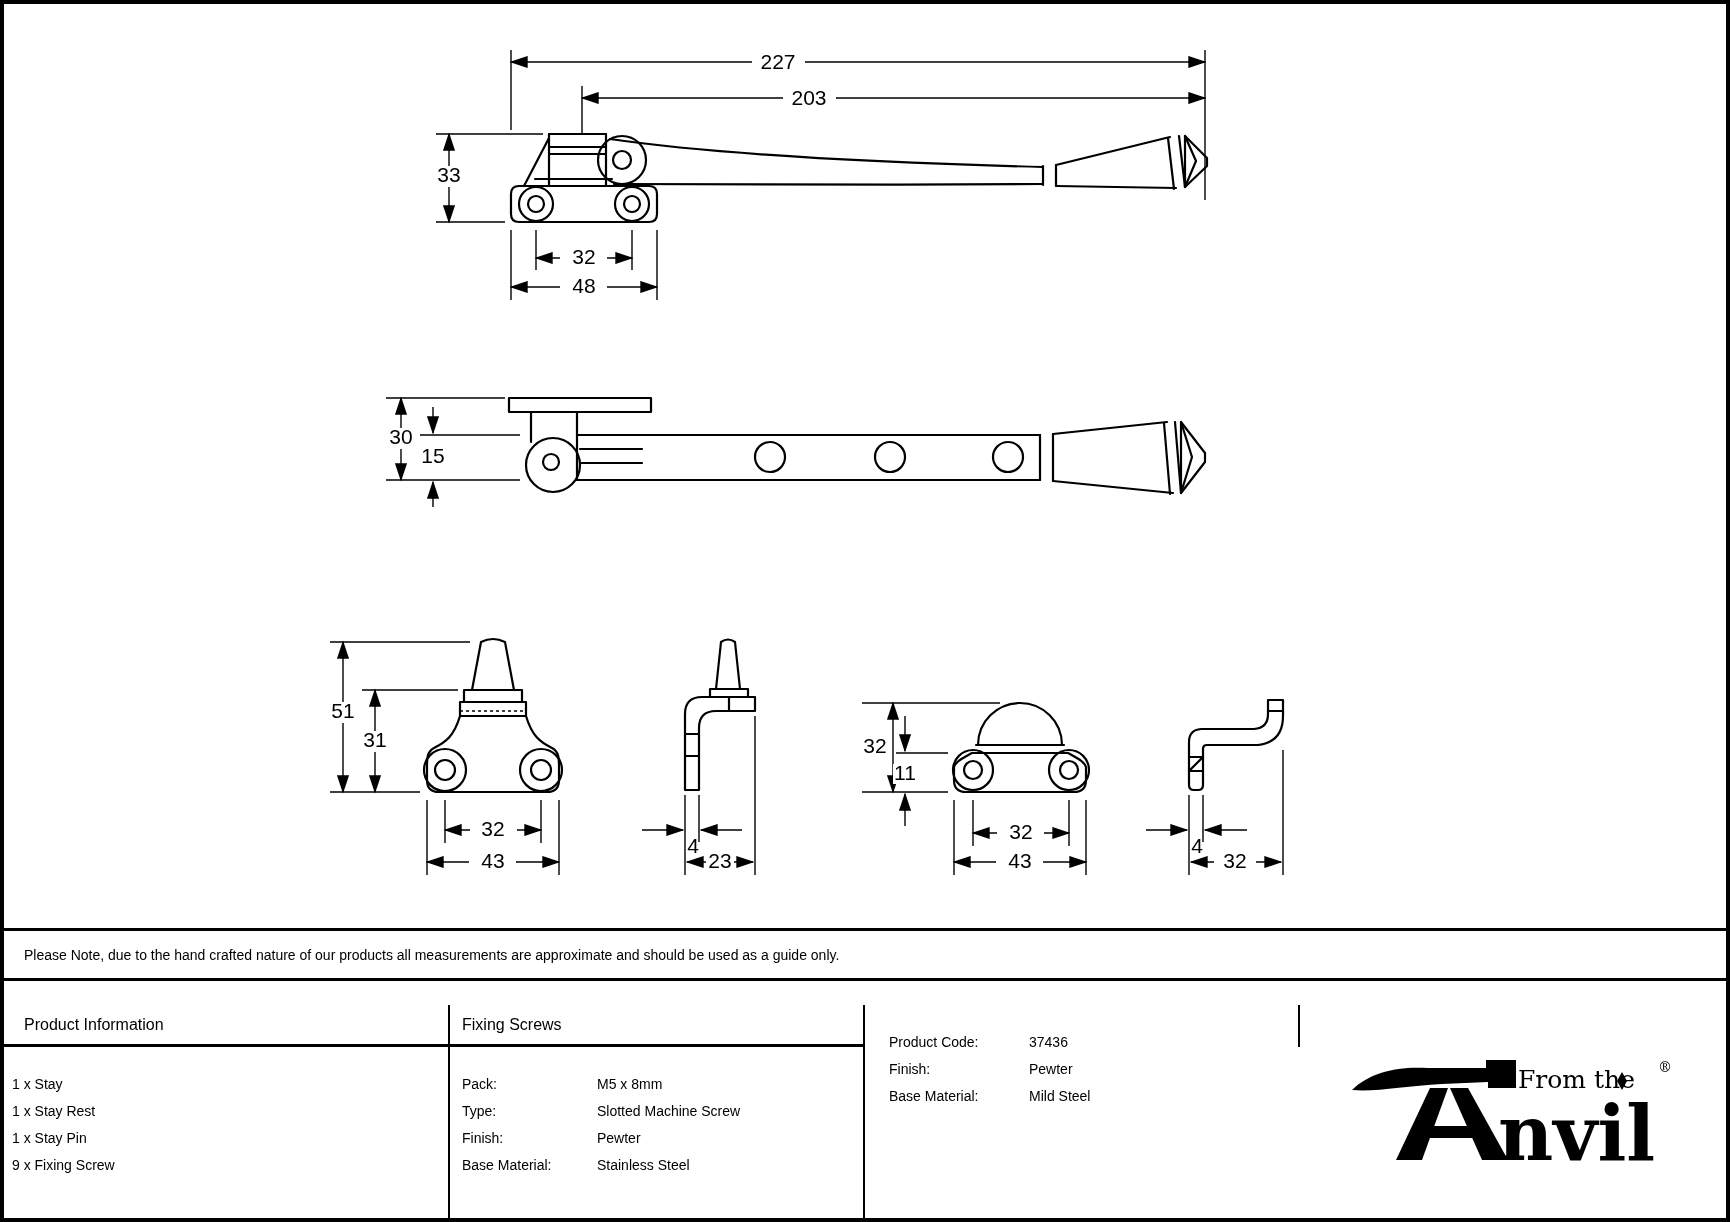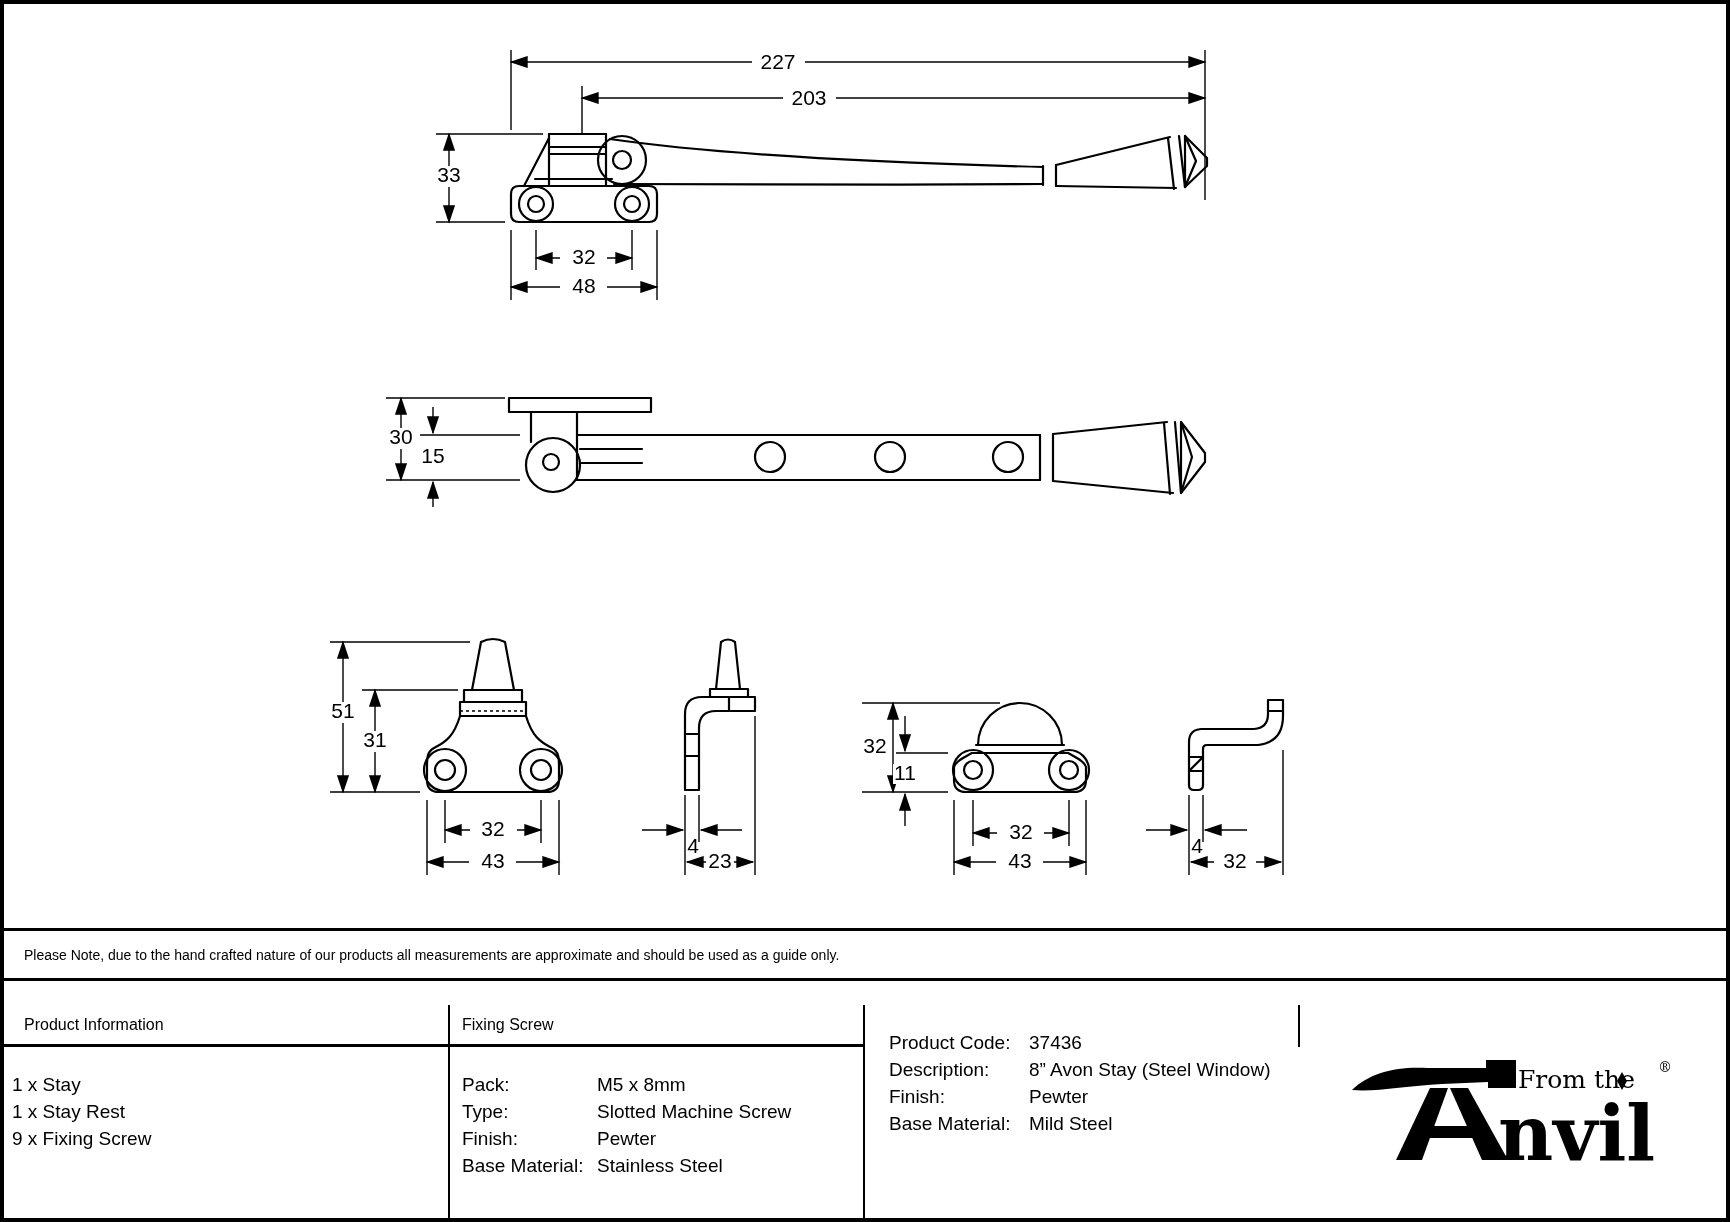--- a/index.html
+++ b/index.html
@@ -12,21 +12,21 @@
   .bg{fill:#fff;stroke:none;}
   .dimtxt{font-family:"Liberation Sans",sans-serif;font-size:21px;fill:#000;text-anchor:middle;}
   .note-bar{position:absolute;top:928px;left:0;right:0;height:53px;box-sizing:border-box;
     border-top:3px solid #000;border-bottom:3px solid #000;display:flex;align-items:center;
     padding-left:24px;font-size:14px;}
   .info-table{position:absolute;top:1005px;left:0;right:0;bottom:0;display:grid;
     grid-template-columns:450px 415px 435px 1fr;grid-template-rows:42px 1fr;}
   .th{box-sizing:border-box;border-right:2.5px solid #000;border-bottom:3px solid #000;
     display:flex;align-items:center;padding-left:24px;font-size:16px;}
   .th.c2,.th.c3{padding-left:12px;}
-  .td{box-sizing:border-box;border-right:2.5px solid #000;padding:24px 0 0 24px;font-size:19px;}
+  .td{box-sizing:border-box;border-right:2.5px solid #000;padding:24px 0 0 24px;font-size:14px;}
   .td.c2,.td.c3{padding-left:12px;}
   .row{display:flex;line-height:27px;}
   .row .lbl{width:140px;flex:0 0 140px;}
   .c3 .row .lbl{width:135px;flex:0 0 135px;}
   .logo-cell{grid-column:4;grid-row:1/3;display:flex;align-items:center;justify-content:center;text-decoration:underline;}
   .logo-small{font-family:"DejaVu Serif",serif;font-size:25px;fill:#000;}
   .logo-reg{font-family:"DejaVu Serif",serif;font-size:14px;fill:#000;}
   .logo-big{font-family:"DejaVu Serif",serif;font-size:76px;font-weight:bold;fill:#000;}
 </style>
 </head>
@@ -234,60 +234,59 @@
     </g>
   </g>
 </svg>
 
 <div class="note-bar">
   <span>Please Note, due to the hand crafted nature of our products all measurements are approximate and should be used as a guide only.</span>
 </div>
 
 <div class="info-table">
   <div class="th c1">Product Information</div>
-  <div class="th c3">Fixing Screw</div>
+  <div class="th c3">Fixing Screws</div>
 
   <div class="logo-cell">
     <svg width="330" height="112" viewBox="0 0 330 112">
       <path fill="#000" d="M2,32 C20,14 48,8 78,10 L136,10 L136,2 L166,2 L166,30 L138,30 L138,24 L92,26 C56,28 26,34 2,32 Z"></path>
       <path fill="#000" d="M80,30 L98,30 L72,102 L46,102 Z"></path>
       <path fill="#000" d="M100,30 L118,30 L158,102 L132,102 Z"></path>
       <path fill="#000" d="M66,68 L134,68 L138,80 L62,80 Z"></path>
       <text class="logo-small" x="168" y="30">From the</text>
       <polygon fill="#000" points="272,14 277,23 272,32 267,23"></polygon>
       <text class="logo-reg" x="308" y="14">®</text>
       <text class="logo-big" x="148" y="102">nvil</text>
     </svg>
   </div>
 
   <div class="td c1">
     <div class="row">
       <span class="lbl">Product Code:</span>
       <span class="val">37436</span>
     </div>
     <div class="row">
-      <span class="lbl">Description:</span>
-      <span class="val">8” Avon Stay (Steel Window)</span>
-    </div>
-    <div class="row">
       <span class="lbl">Finish:</span>
       <span class="val">Pewter</span>
     </div>
     <div class="row">
       <span class="lbl">Base Material:</span>
       <span class="val">Mild Steel</span>
     </div>
   </div>
 
   <div class="td c2">
     <div class="row">
         <span>1 x Stay</span>
       </div>
     <div class="row">
         <span>1 x Stay Rest</span>
+      </div>
+    <div class="row">
+        <span>1 x Stay Pin</span>
       </div>
     <div class="row">
         <span>9 x Fixing Screw</span>
       </div>
   </div>
 
   <div class="td c3">
     <div class="row">
       <span class="lbl">Pack:</span>
       <span class="val">M5 x 8mm</span>

